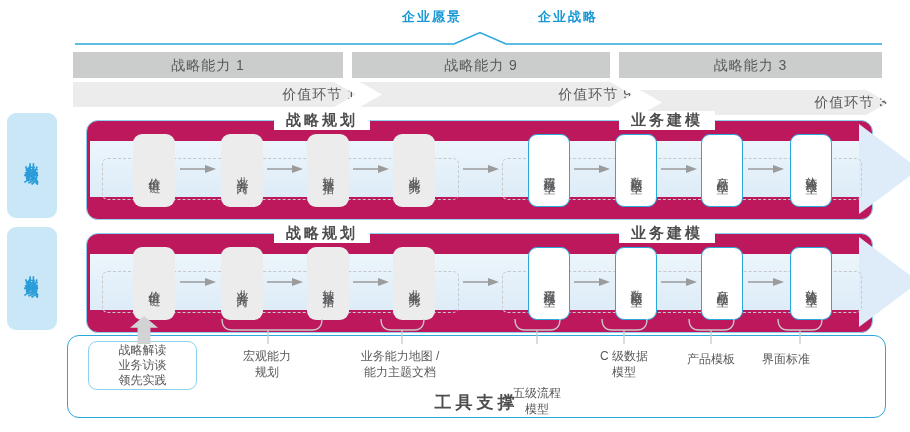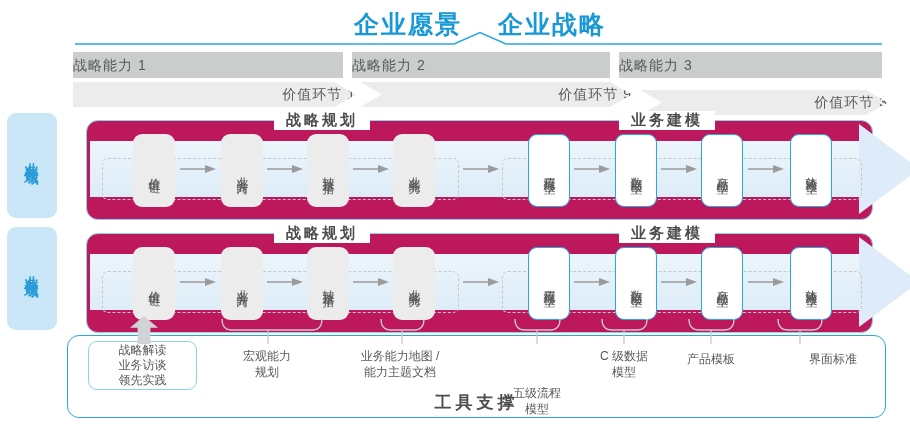--- a/index.html
+++ b/index.html
@@ -6,28 +6,28 @@
   #canvas{
     position:relative;width:910px;height:432px;background:#fff;overflow:hidden;
     font-family:"Liberation Sans","DejaVu Sans",sans-serif;
   }
   
   .title-wrap{
     position:absolute;left:480px;top:8px;transform:translateX(-50%);
     display:flex;gap:36px;white-space:nowrap;
   }
   .title-wrap span{
-    color:#1899d6;font-size:25px;font-weight:bold;letter-spacing:2px;
+    color:#1899d6;font-size:13px;font-weight:bold;letter-spacing:2px;margin-left:40px;
   }
   
   #overlay{position:absolute;left:0;top:0;z-index:6;pointer-events:none;}
   
   .cap-bar{
     position:absolute;top:52px;height:26px;background:#cbcccc;
-    color:#58595b;font-size:14px;line-height:26px;letter-spacing:1px;
+    color:#58595b;font-size:14px;line-height:26px;text-align:center;letter-spacing:1px;
   }
   
   .chevron{
     position:absolute;top:82px;height:25px;background:#ececed;
     color:#58595b;font-size:14px;line-height:25px;text-align:right;letter-spacing:1px;
   }
   .chev-start{clip-path:polygon(0 0,calc(100% - 22px) 0,100% 50%,calc(100% - 22px) 100%,0 100%);}
   .chev-mid{clip-path:polygon(0 0,calc(100% - 22px) 0,100% 50%,calc(100% - 22px) 100%,0 100%,22px 50%);}
   
   .domain-label{
@@ -96,21 +96,21 @@
 <body>
 
 <div id="canvas">
 
   <div class="title-wrap">
     <span>企业愿景</span>
     <span>企业战略</span>
   </div>
 
   <div class="cap-bar" style="left:73px;width:270px;">战略能力 1</div>
-  <div class="cap-bar" style="left:352px;width:258px;">战略能力 2</div>
+  <div class="cap-bar" style="left:352px;width:258px;">战略能力 9</div>
   <div class="cap-bar" style="left:619px;width:263px;">战略能力 3</div>
 
   <div class="chevron chev-start" style="left:73px;width:283px;">价值环节 1</div>
   <div class="chevron chev-mid" style="left:360px;width:272px;">价值环节 9</div>
   <div class="chevron chev-mid" style="left:640px;width:248px;margin-top:8px;">价值环节 3</div>
 
   <div class="domain-label" style="top:113px;height:105px;">业务领域 1</div>
   <div class="domain-label" style="top:227px;height:103px;">业务领域 2</div>
 
   <div class="tool-container">
@@ -214,21 +214,21 @@
 领先实践</div>
   <div class="annotation" style="left:207px;top:349px;width:120px;">宏观能力
 规划</div>
   <div class="annotation" style="left:330px;top:349px;width:140px;">业务能力地图 /
 能力主题文档</div>
   <div class="annotation" style="left:487px;top:349px;width:100px;margin-top:37px;">五级流程
 模型</div>
   <div class="annotation" style="left:574px;top:349px;width:100px;">C 级数据
 模型</div>
   <div class="annotation" style="left:661px;top:352px;width:100px;">产品模板</div>
-  <div class="annotation" style="left:783px;top:352px;width:100px;">界面标准</div>
+  <div class="annotation" style="left:736px;top:352px;width:100px;">界面标准</div>
 
   <svg id="overlay" width="910" height="432" viewBox="0 0 910 432">
     <path d="M75 44 H454 L480 32.5 L506 44 H882" fill="none" stroke="#29a8dc" stroke-width="1.5"></path>
     <path d="M222 319 Q222 330 232 330 H312 Q322 330 322 319 M268 330 V344" fill="none" stroke="#c9c9c9" stroke-width="1.3"></path>
     <path d="M381 319 Q381 330 391 330 H414 Q424 330 424 319 M402 330 V344" fill="none" stroke="#c9c9c9" stroke-width="1.3"></path>
     <path d="M515 319 Q515 330 525 330 H550 Q560 330 560 319 M537 330 V344" fill="none" stroke="#c9c9c9" stroke-width="1.3"></path>
     <path d="M602 319 Q602 330 612 330 H637 Q647 330 647 319 M624 330 V344" fill="none" stroke="#c9c9c9" stroke-width="1.3"></path>
     <path d="M689 319 Q689 330 699 330 H724 Q734 330 734 319 M711 330 V344" fill="none" stroke="#c9c9c9" stroke-width="1.3"></path>
     <path d="M778 319 Q778 330 788 330 H812 Q822 330 822 319 M800 330 V344" fill="none" stroke="#c9c9c9" stroke-width="1.3"></path>
   </svg>

